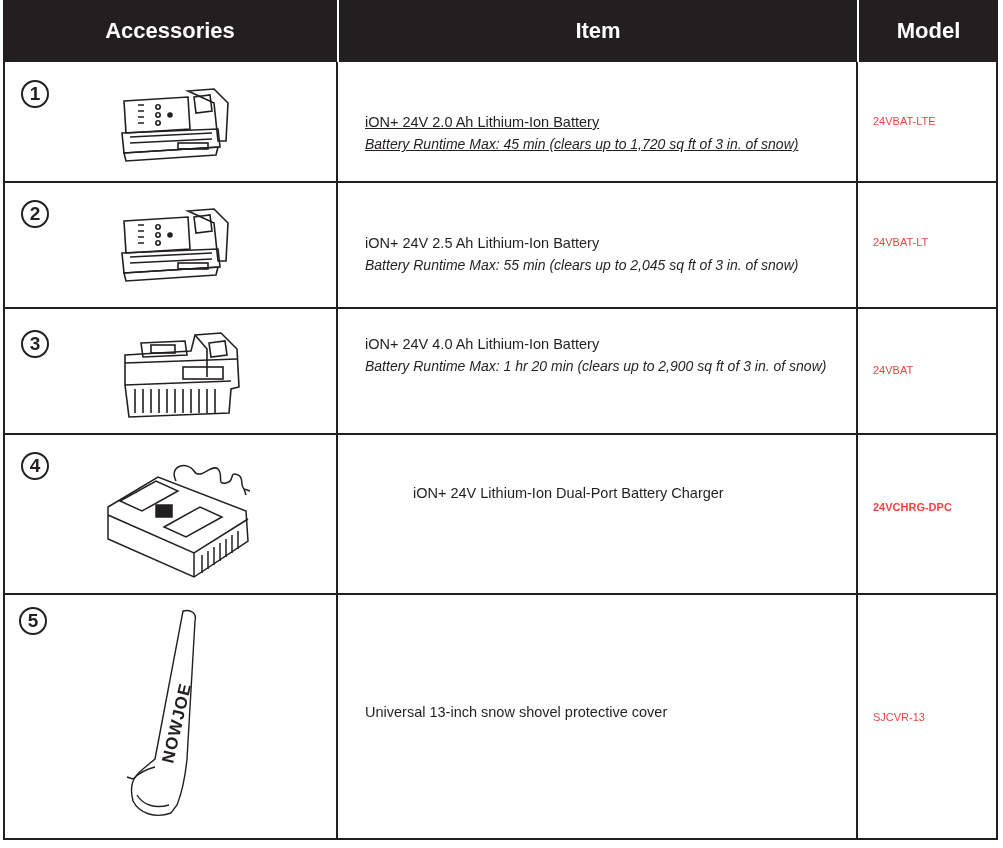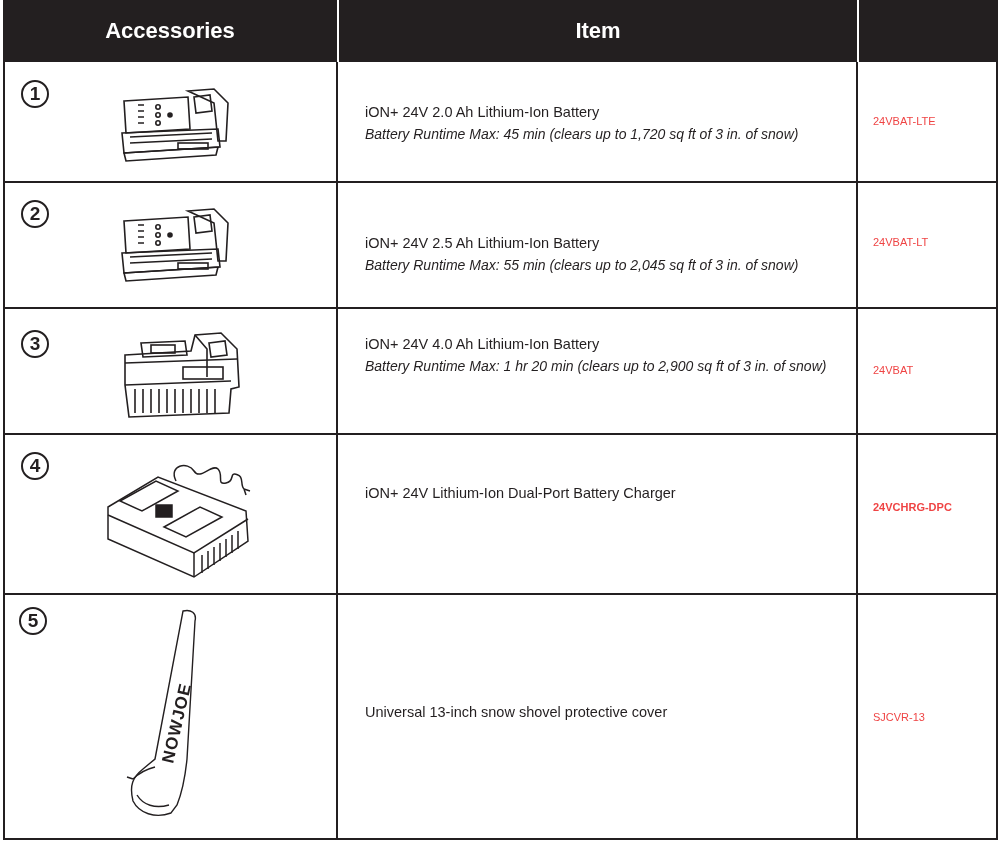--- a/index.html
+++ b/index.html
@@ -24,20 +24,21 @@
 </head>
 <body>
 
 <div class="tbl">
 
   <div class="hdr">
     <div class="hdr-cell" style="left:0;width:334px;">Accessories</div>
     <div class="hdr-div" style="left:334px;"></div>
     <div class="hdr-cell" style="left:336px;width:518px;">Item</div>
     <div class="hdr-div" style="left:854px;"></div>
+    <div class="hdr-cell" style="left:856px;width:139px;">Model</div>
   </div>
 
   <div class="vline" style="left:0;top:62px;height:778px;"></div>
   <div class="vline" style="left:333px;top:62px;height:778px;"></div>
   <div class="vline" style="left:853px;top:62px;height:778px;"></div>
   <div class="vline" style="left:993px;top:62px;height:778px;"></div>
   <div class="hline" style="top:181px;"></div>
   <div class="hline" style="top:307px;"></div>
   <div class="hline" style="top:433px;"></div>
   <div class="hline" style="top:593px;"></div>
@@ -54,21 +55,21 @@
         <path d="M76 12 L92 10 L94 26 L78 28 Z"></path>
         <path d="M20 20 L26 20 M20 26 L26 26 M20 32 L26 32 M20 38 L26 38"></path>
         <circle cx="40" cy="22" r="2.2"></circle>
           <circle cx="40" cy="30" r="2.2"></circle>
           <circle cx="40" cy="38" r="2.2"></circle>
         <circle cx="52" cy="30" r="2" fill="#231f20"></circle>
         <path d="M12 52 L94 48 M12 58 L94 54"></path>
         <rect x="60" y="58" width="30" height="6"></rect>
       </g>
     </svg>
-    <div class="item-cell" style="top:0;height:120px;">
+    <div class="item-cell" style="top:10px;height:120px;text-decoration:underline;">
       <div class="item-title">iON+ 24V 2.0 Ah Lithium-Ion Battery</div>
       <div class="item-sub">Battery Runtime Max: 45 min (clears up to 1,720 sq ft of 3 in. of snow)</div>
     </div>
     <div class="model" style="top:52px;">24VBAT-LTE</div>
   </div>
 
   <div class="row" style="top:183px;height:124px;">
     <div class="num" style="left:18px;top:17px;">2</div>
     <svg style="left:115px;top:22px;" width="120" height="80" viewBox="0 0 120 80">
       <g fill="none" stroke="#231f20" stroke-width="1.6">
@@ -123,21 +124,21 @@
         <path d="M10 70 L96 108 L150 74"></path>
         <path d="M96 108 L96 132"></path>
         <path d="M22 56 L58 36 L80 46 L44 66 Z"></path>
         <path d="M66 82 L102 62 L124 72 L88 92 Z"></path>
         <rect x="58" y="60" width="16" height="12" fill="#231f20"></rect>
         <path d="M104 110 L104 128 M110 106 L110 124 M116 102 L116 120 M122 98 L122 116 M128 94 L128 112 M134 90 L134 108 M140 86 L140 104"></path>
         <path d="M78 36 C 70 20, 90 16, 96 26 C 102 36, 114 18, 120 24 C 126 30, 118 40, 128 38 C 138 36, 130 26, 140 30 C 146 32, 142 40, 146 44"></path>
         <path d="M146 44 L152 46 M146 44 L148 50"></path>
       </g>
     </svg>
-    <div class="item-cell" style="top:0;height:116px;">
+    <div class="item-cell" style="top:0;height:116px;margin-left:48px;">
       <div class="item-title">iON+ 24V Lithium-Ion Dual-Port Battery Charger</div>
     </div>
     <div class="model" style="top:66px;font-weight:bold;">24VCHRG-DPC</div>
   </div>
 
   <div class="row" style="top:595px;height:243px;">
     <div class="num" style="left:16px;top:12px;">5</div>
     <svg style="left:122px;top:14px;" width="90" height="218" viewBox="0 0 90 218">
       <g fill="none" stroke="#231f20" stroke-width="1.4">
         <path d="M58 2 C 66 0, 72 4, 70 12 L 62 150 C 60 170, 56 186, 52 196 L 46 204 C 30 210, 14 204, 8 192 C 4 176, 8 168, 18 160 L 30 150 Z"></path>

